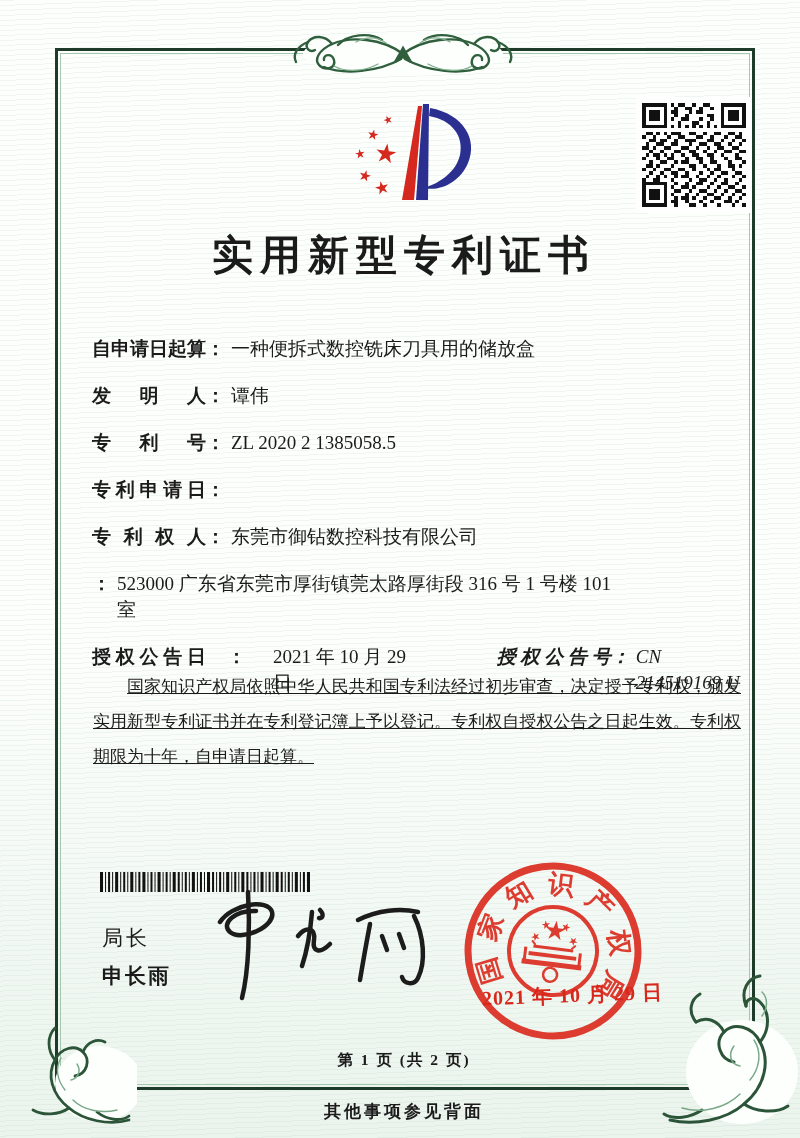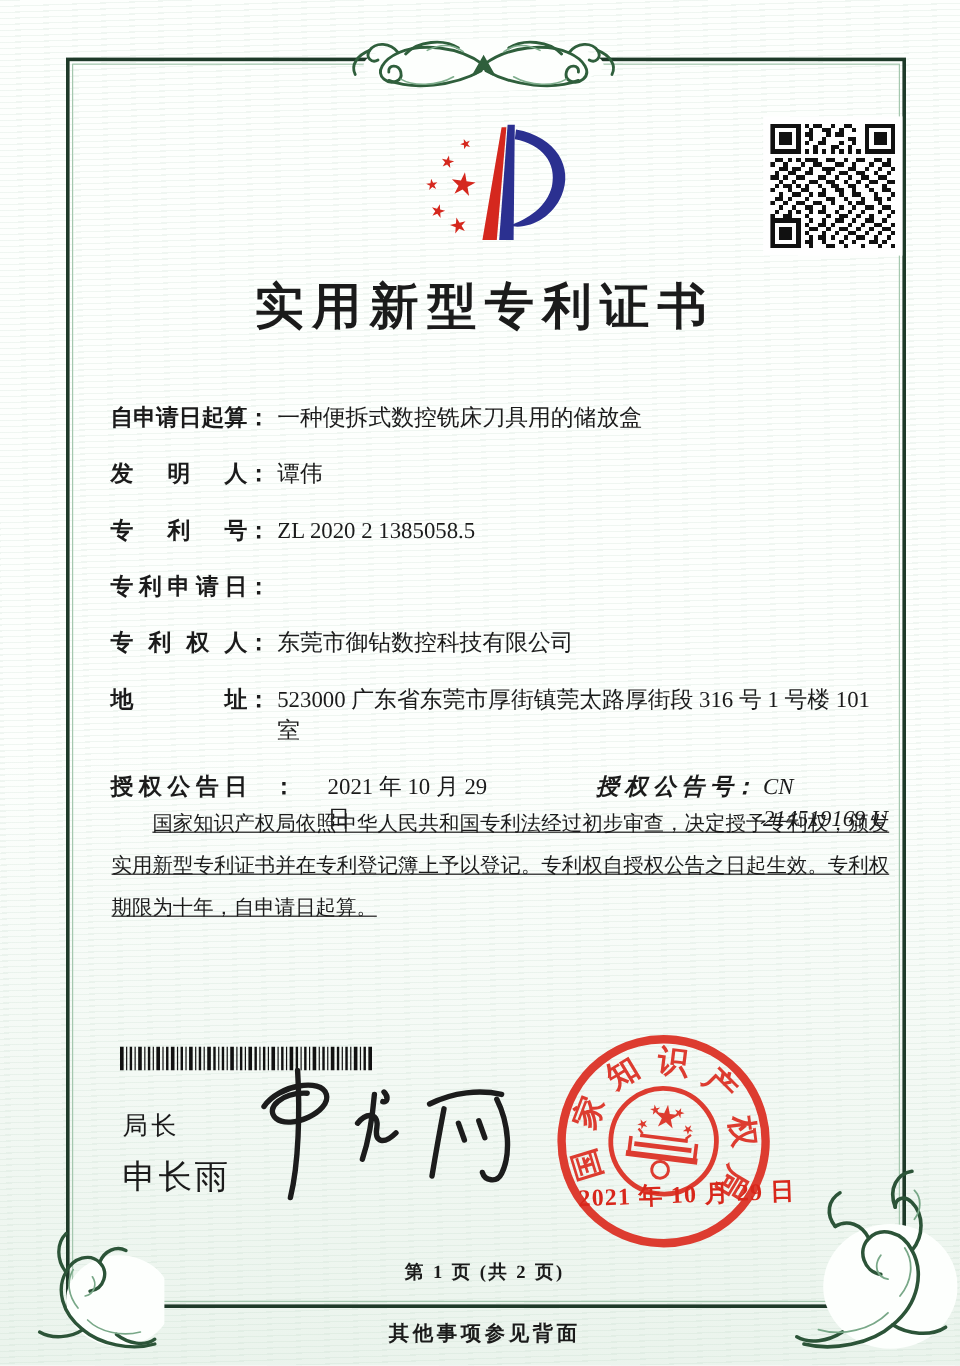--- a/index.html
+++ b/index.html
@@ -45,21 +45,21 @@
   .fcolon{font-weight:700;flex:none;}
   .fvalue{margin-left:6px;max-width:510px;}
   .pair2{margin-left:62px;display:flex;font-style:italic;}
   .body-text{
     position:absolute;left:92px;top:668px;width:650px;
     font-size:17px;line-height:35px;font-weight:500;text-align:justify;
   }
   .body-text p{margin:1px;text-indent:2em;text-decoration:underline;}
   .barcode{position:absolute;left:100px;top:872px;}
   .sig-title{position:absolute;left:102px;top:924px;font-family:"Liberation Sans","DejaVu Sans",sans-serif;font-size:21px;font-weight:500;letter-spacing:3px;}
-  .sig-name{position:absolute;left:102px;top:962px;font-family:"Liberation Sans","DejaVu Sans",sans-serif;font-size:28px;font-weight:400;letter-spacing:2px;}
+  .sig-name{position:absolute;left:102px;top:962px;font-family:"Liberation Sans","DejaVu Sans",sans-serif;font-size:21px;font-weight:700;letter-spacing:2px;}
   .signature{position:absolute;left:192px;top:878px;}
   .seal{position:absolute;left:458px;top:856px;transform:rotate(7deg);opacity:.93;}
   .seal-date{
     position:absolute;left:470px;top:982px;width:205px;text-align:center;
     color:#d8271b;font-size:20px;font-weight:700;letter-spacing:1px;
     transform:rotate(-2deg);
   }
   .page-info{
     position:absolute;left:0;top:1050px;width:808px;text-align:center;
     font-size:15.5px;font-weight:600;letter-spacing:2px;
@@ -219,21 +219,20 @@
     <div class="field-row">
       <span class="flabel">专利申请日</span>
         <span class="fcolon">：</span>
     </div>
     <div class="field-row">
       <span class="flabel">专利权人</span>
         <span class="fcolon">：</span>
       <span class="fvalue">东莞市御钻数控科技有限公司</span>
     </div>
     <div class="field-row">
-      <span class="flabel">地址</span>
         <span class="fcolon">：</span>
       <span class="fvalue">523000 广东省东莞市厚街镇莞太路厚街段 316 号 1 号楼 101 室</span>
     </div>
     <div class="grant-row">
       <span class="flabel">授权公告日</span>
         <span class="fcolon">：</span>
       <span class="fvalue">2021 年 10 月 29 日</span>
       <span class="pair2">
         <span class="flabel">授权公告号</span>
           <span class="fcolon">：</span>

